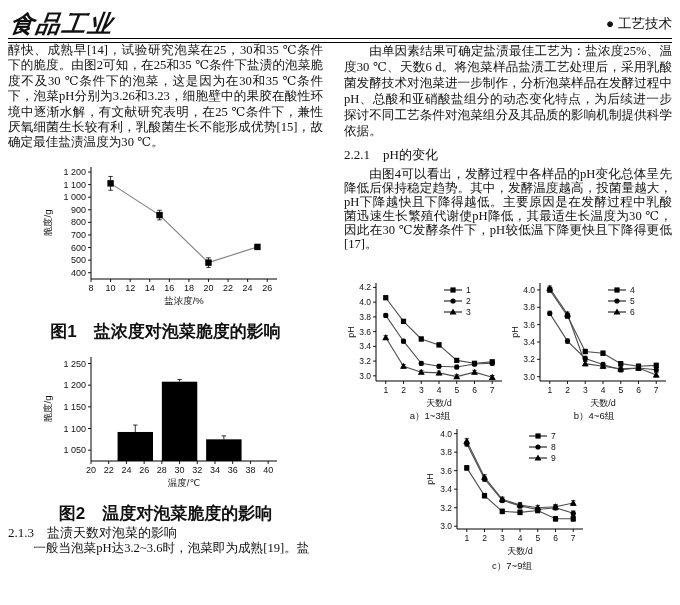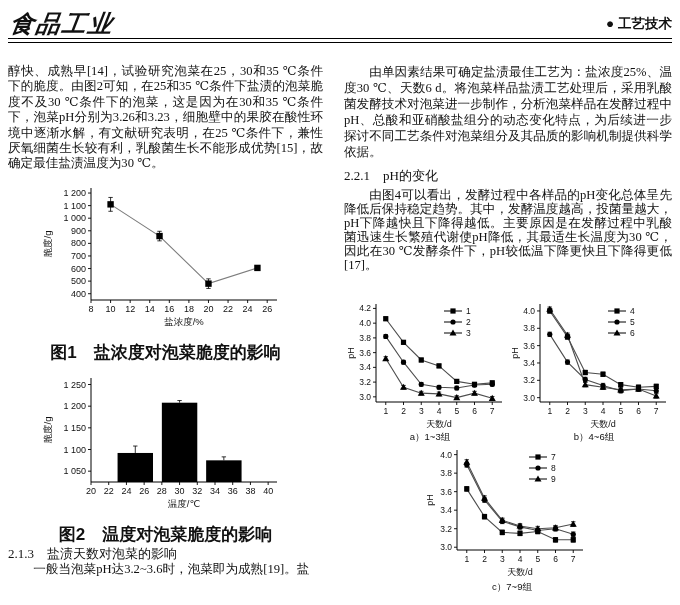--- a/index.html
+++ b/index.html
@@ -11,24 +11,24 @@
   }
   .page { width:680px; height:605px; padding:5px 8px 0 8px; position:relative; overflow:hidden; }
   header { display:flex; justify-content:space-between; align-items:flex-end; height:31px; }
   .logo {
     font-family:"DejaVu Serif",serif; font-weight:bold; font-style:italic;
     font-size:24px; letter-spacing:2px; transform:skewX(-8deg); line-height:1;
     padding-left:2px;
   }
   .section-label {
     font-family:"Liberation Sans","DejaVu Sans",sans-serif;
-    font-weight:bold; font-size:13.5px; padding-bottom:3px;
+    font-weight:normal; font-size:13.5px; padding-bottom:3px;
   }
   .rule { height:5px; border-top:1.8px solid #000; border-bottom:1px solid #000; margin-top:2px; }
-  .columns { display:flex; gap:21px; margin-top:21px; }
+  .columns { display:flex; gap:21px; margin-top:0; }
   .col { width:330px; }
   .body-text { font-size:12.6px; line-height:15.4px; text-align:justify; }
   .rcol .body-text { line-height:16px; }
   .rcol .p2 { line-height:14px; margin-top:4px; }
   .indent { text-indent:2em; }
   .subhead { font-size:13px; font-weight:normal; line-height:16px; margin-top:8px; }
   .lcol .subhead { margin-top:4px; }
   figure { text-align:center; }
   .fig1-figure { margin-top:8px; }
   .fig2-figure { margin-top:10px; }

